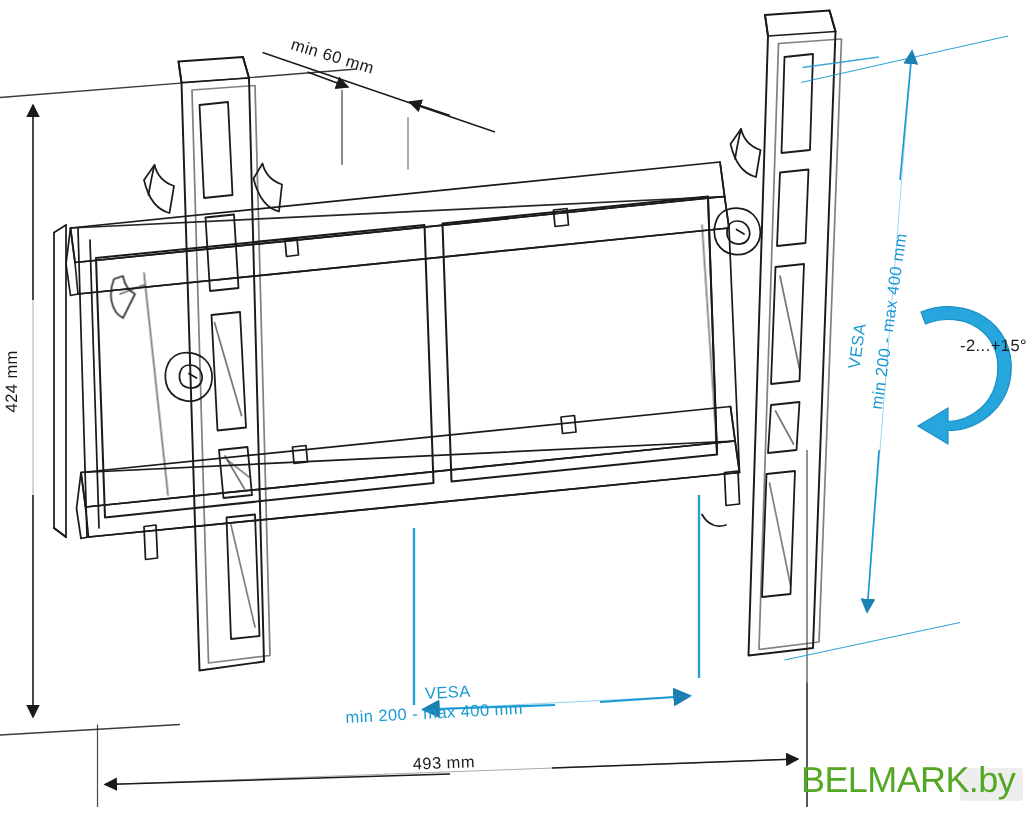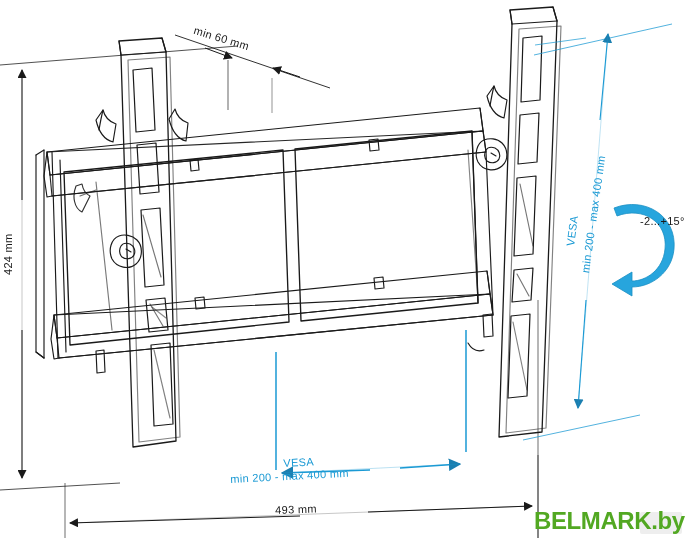--- a/index.html
+++ b/index.html
@@ -3,21 +3,21 @@
 <meta charset="utf-8">
 <style>
   html,body{margin:0;padding:0;background:#ffffff;}
   body{width:687px;height:546px;position:relative;overflow:hidden;
        font-family:"Liberation Sans", sans-serif;}
   #stage{position:absolute;left:0;top:0;width:687px;height:546px;}
   svg{position:absolute;left:0;top:0;}
   .lbl{position:absolute;white-space:nowrap;}
   .dim-dark{color:#1a1a1a;font-size:11px;letter-spacing:.3px;}
   .dim-blue{color:#1b9ad4;font-size:11px;letter-spacing:.3px;}
-  #wm{position:absolute;left:534px;top:507px;font-size:24px;font-weight:bold;
+  #wm{position:absolute;left:534px;top:507px;font-size:24px;font-weight:normal;
       color:#52a822;letter-spacing:-0.4px;font-family:"Liberation Sans",sans-serif;}
   #wm-ghost{position:absolute;left:640px;top:512px;width:42px;height:22px;
       background:#eeeeee;border-radius:2px;}
 </style>
 </head>
 <body>
 
 <div id="stage">
 
 <svg width="687" height="546" viewBox="0 0 687 546">
@@ -221,18 +221,18 @@
 <div class="lbl dim-dark" style="left:275px;top:504px;transform:rotate(-2deg);transform-origin:left top;">493 mm</div>
 
 <div class="lbl dim-blue" style="left:564px;top:245px;transform:rotate(-82deg);transform-origin:left top;">VESA</div>
 
 <div class="lbl dim-blue" style="left:579px;top:272px;transform:rotate(-82deg);transform-origin:left top;">min 200 - max 400 mm</div>
 
 <div class="lbl dim-blue" style="left:283px;top:457px;transform:rotate(-3deg);transform-origin:left top;">VESA</div>
 
 <div class="lbl dim-blue" style="left:230px;top:473px;transform:rotate(-3deg);transform-origin:left top;">min 200 - max 400 mm</div>
 
-<div class="lbl dim-dark" style="left:640px;top:215px;">-2...+15°</div>
+<div class="lbl dim-dark" style="left:640px;top:225px;">-2...+15°</div>
 
 <div id="wm-ghost"></div>
 <div id="wm">BELMARK.by</div>
 
 </div>
 
 </body></html>

